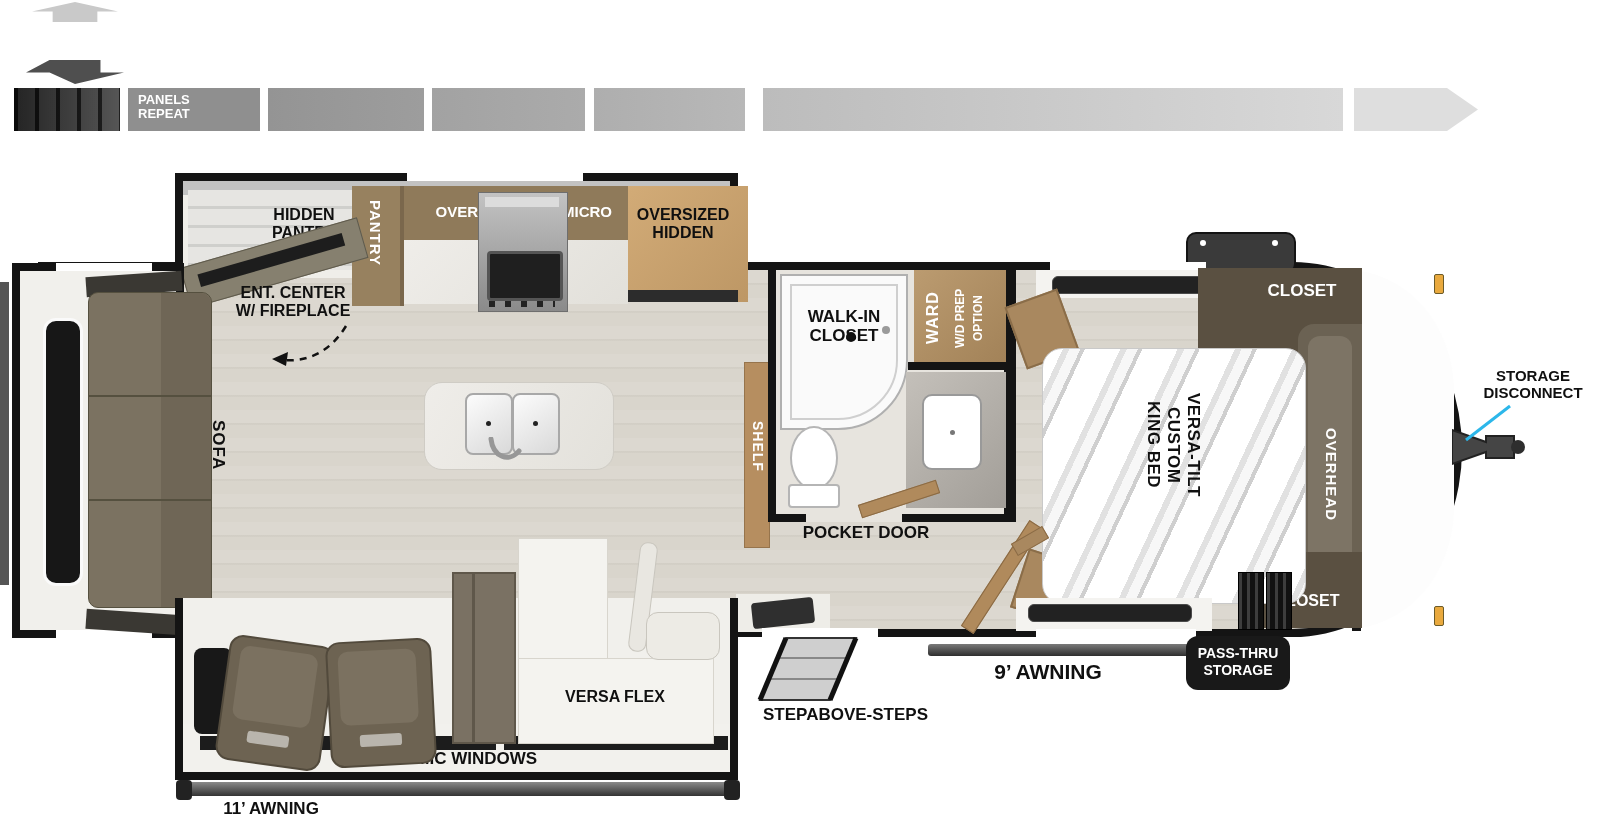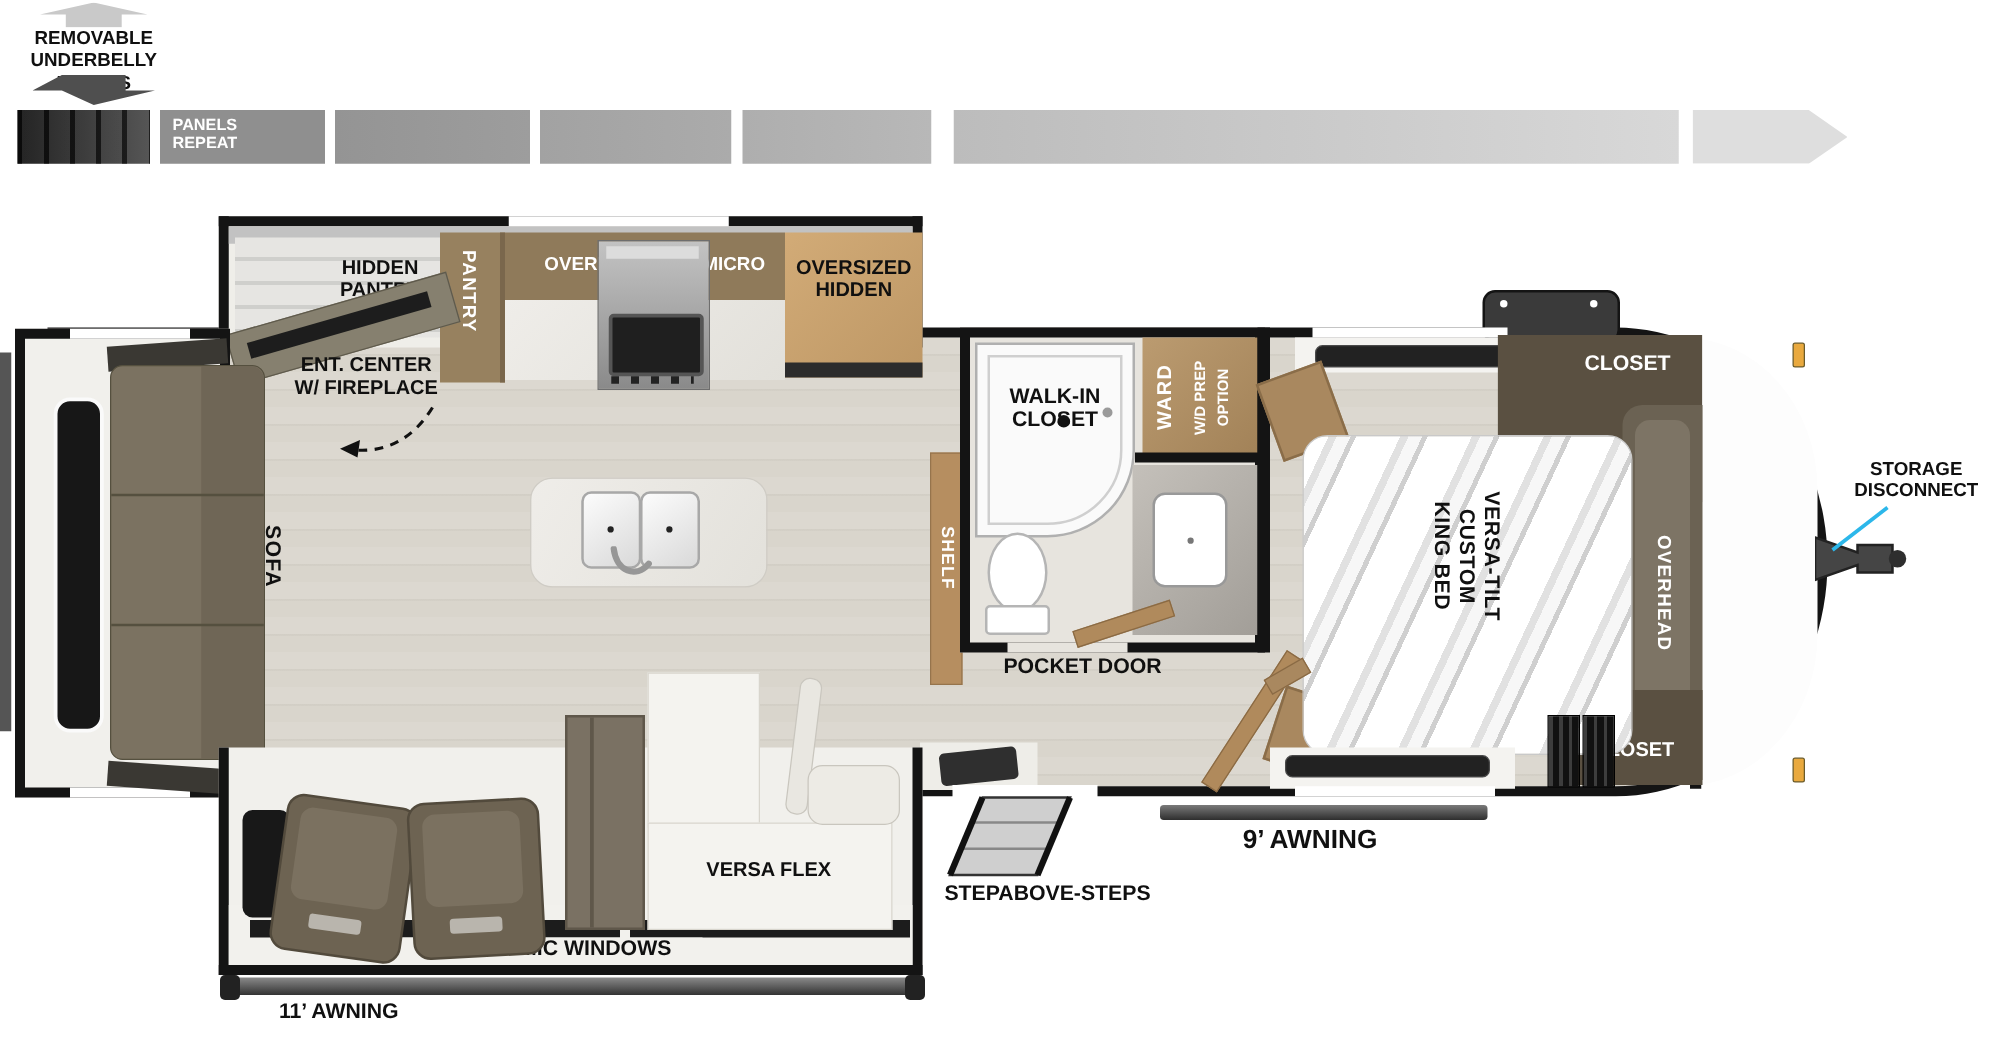--- a/index.html
+++ b/index.html
@@ -17,25 +17,20 @@
   .slide{position:absolute;border:8px solid #141414;background:#f1f0ec;box-sizing:border-box;}
   .winstrip{background:#222;border-radius:6px;border:1px solid #4a4a4a;}
 </style>
 </head>
 <body>
 
 <div id="stage">
 
   <div class="abs" style="left:32px;top:2px;width:86px;height:20px;background:#c9c9c9;
               clip-path:polygon(50% 0,100% 48%,76% 48%,76% 100%,24% 100%,24% 48%,0 48%);"></div>
-  <div class="abs lbl" style="left:2px;top:22px;width:146px;font-size:15px;line-height:18px;">
-    <div>REMOVABLE</div>
-    <div>UNDERBELLY</div>
-    <div>PANELS</div>
-  </div>
   <div class="abs" style="left:26px;top:60px;width:98px;height:24px;background:#4f4f4f;
               clip-path:polygon(50% 100%,100% 52%,76% 52%,76% 0,24% 0,0 52%,24% 52%);"></div>
 
   <div class="panel" style="left:14px;width:106px;background:linear-gradient(90deg,#181818,#4d4d4d);">
     <div class="abs" style="left:0;top:0;width:106px;height:43px;
          background:repeating-linear-gradient(90deg,rgba(0,0,0,.6) 0 4px,rgba(255,255,255,.05) 4px 21px);"></div>
   </div>
   <div class="panel wlbl" style="left:128px;width:132px;background:#8f8f8f;text-align:left;font-size:13px;padding-top:5px;box-sizing:border-box;padding-left:10px;">
     <div>PANELS</div>
     <div>REPEAT</div>
@@ -77,21 +72,21 @@
   <div class="abs" style="left:404px;top:186px;width:224px;height:54px;background:#8f7a5a;"></div>
   <div class="abs wlbl" style="left:408px;top:204px;width:140px;font-size:15px;">OVERHEAD</div>
   <div class="abs wlbl" style="left:548px;top:204px;width:78px;font-size:15px;">MICRO</div>
   <div class="abs" style="left:404px;top:240px;width:224px;height:64px;background:linear-gradient(135deg,#efede9,#e2e0da);"></div>
   <div class="abs" style="left:478px;top:192px;width:88px;height:118px;background:linear-gradient(180deg,#c3c3c3,#8a8a8a);border:1px solid #6e6e6e;">
     <div class="abs" style="left:6px;top:4px;width:74px;height:10px;background:#dcdcdc;"></div>
     <div class="abs" style="left:8px;top:58px;width:70px;height:44px;background:#1f1f1f;border:3px solid #555;border-radius:4px;"></div>
     <div class="abs" style="left:10px;top:108px;width:66px;height:6px;
          background:repeating-linear-gradient(90deg,#222 0 6px,transparent 6px 16px);"></div>
   </div>
-  <div class="abs" style="left:628px;top:186px;width:110px;height:116px;background:linear-gradient(135deg,#d2ab77,#bd9765);">
+  <div class="abs" style="left:628px;top:186px;width:110px;height:116px;background:linear-gradient(135deg,#d2ab77,#bd9765);padding-left:10px;">
     <div class="abs lbl" style="left:0;top:20px;width:110px;font-size:16px;">
       <div>OVERSIZED</div>
       <div>HIDDEN</div>
     </div>
     <div class="abs" style="left:0;top:104px;width:110px;height:12px;background:#2c2c2c;"></div>
   </div>
 
   <div class="abs" style="left:180px;top:268px;width:182px;height:40px;background:#86806f;transform:rotate(-16deg);transform-origin:left top;border:1px solid #5f5a4c;">
     <div class="abs" style="left:14px;top:10px;width:150px;height:13px;background:#1d1d1d;"></div>
   </div>
@@ -217,24 +212,30 @@
   <div class="abs" style="left:762px;top:628px;width:116px;height:10px;background:#fff;"></div>
   <div class="abs" style="left:994px;top:514px;width:13px;height:124px;background:#b08a5c;border:1px solid #8a6a44;transform:rotate(33deg);"></div>
   <div class="abs" style="left:1012px;top:534px;width:34px;height:12px;background:#a9885f;border:1px solid #8a6a44;transform:rotate(-30deg);"></div>
   <svg class="abs" style="left:756px;top:636px;" width="130" height="74" viewBox="0 0 130 74">
     <polygon points="30,2 100,2 74,64 4,64" fill="#cfcfcf" stroke="#333" stroke-width="2"></polygon>
     <line x1="21" y1="22" x2="91" y2="22" stroke="#888" stroke-width="2"></line>
     <line x1="13" y1="43" x2="83" y2="43" stroke="#888" stroke-width="2"></line>
     <line x1="30" y1="2" x2="4" y2="64" stroke="#111" stroke-width="5"></line>
     <line x1="100" y1="2" x2="74" y2="64" stroke="#111" stroke-width="5"></line>
   </svg>
-  <div class="abs lbl" style="left:748px;top:706px;width:180px;font-size:17px;">STEPABOVE-STEPS</div>
+  <div class="abs lbl" style="left:748px;top:706px;width:180px;font-size:17px;text-align:right;">STEPABOVE-STEPS</div>
 
   <div class="abs" style="left:928px;top:644px;width:262px;height:12px;background:linear-gradient(180deg,#7a7a7a,#2e2e2e);border-radius:3px;"></div>
   <div class="abs lbl" style="left:988px;top:660px;width:120px;font-size:21px;">9’ AWNING</div>
+  <div class="abs" style="left:1186px;top:636px;width:104px;height:54px;background:#191919;border-radius:12px;">
+    <div class="abs wlbl" style="left:0;top:9px;width:104px;font-size:14px;line-height:17px;">
+      <div>PASS-THRU</div>
+      <div>STORAGE</div>
+    </div>
+  </div>
 
   <div class="slide floor" style="left:175px;top:598px;width:563px;height:182px;border-top:none;"></div>
   <div class="abs" style="left:183px;top:724px;width:547px;height:48px;background:#f2f1ed;"></div>
   <div class="abs" style="left:200px;top:736px;width:296px;height:14px;background:#1c1c1c;"></div>
   <div class="abs" style="left:504px;top:736px;width:224px;height:14px;background:#1c1c1c;"></div>
   <div class="abs lbl" style="left:318px;top:750px;width:244px;font-size:17px;background:#f2f1ed;">PANORAMIC WINDOWS</div>
 
   <div class="abs" style="left:194px;top:648px;width:38px;height:86px;background:#181818;border-radius:8px;"></div>
 
   <div class="abs" style="left:222px;top:640px;width:102px;height:122px;background:#6d6352;border:2px solid #524a3c;border-radius:14px;transform:rotate(8deg);">

